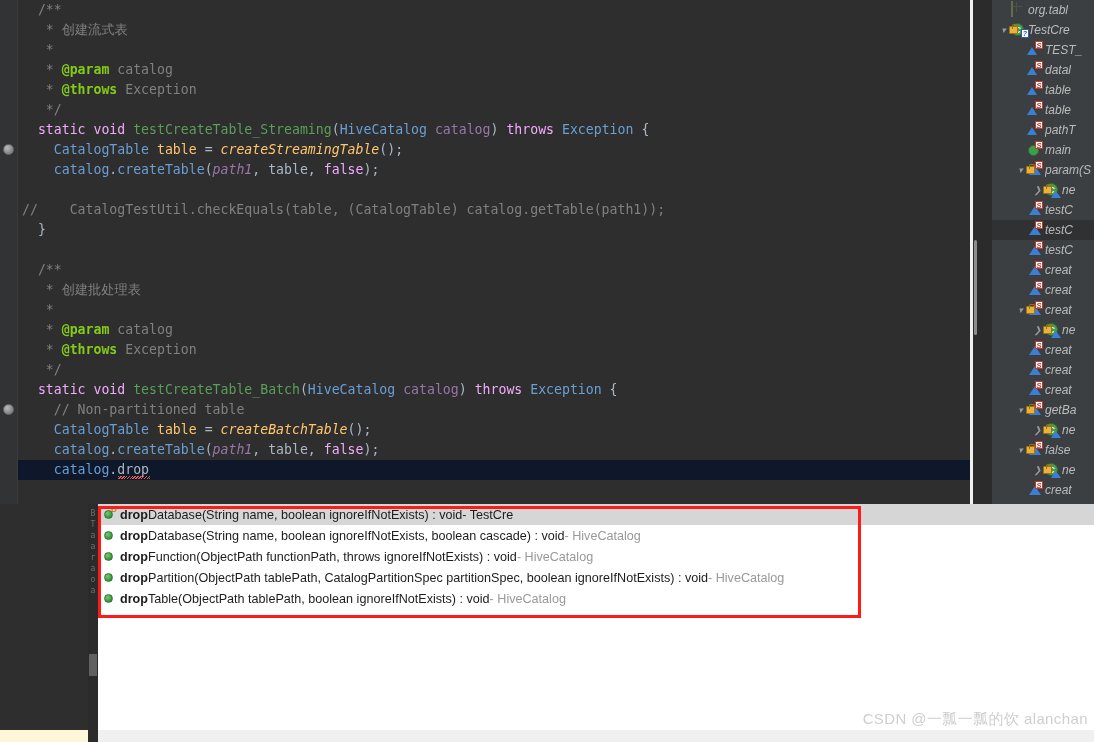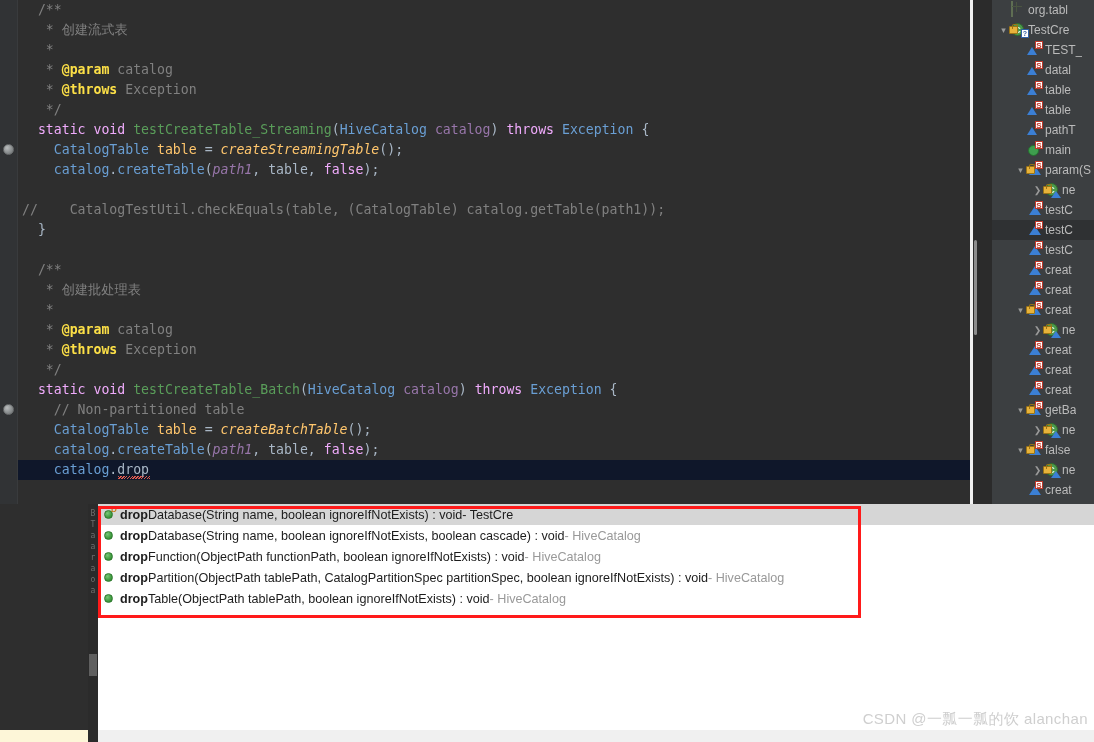--- a/index.html
+++ b/index.html
@@ -29,21 +29,21 @@
   }
   .code {
     position: absolute; left: 18px; top: 0; right: 0; bottom: 0;
     font-family: "DejaVu Sans Mono", "Liberation Mono", monospace;
     font-size: 13.2px; line-height: 20px;
     white-space: pre; color: #a9b7c6;
   }
   .ln { height: 20px; padding-left: 4px; position: relative; }
   .ln.cur { background: #0f172a; }
   .cmt  { color: #808080; }
-  .cmtb { color: #fde047; font-weight: bold; }
+  .cmtb { color: #84cc16; font-weight: bold; }
   .kw   { color: #f0abfc; }
   .mth  { color: #ffc66d; }
   .mthg { color: #5a9e5a; }
   .typ  { color: #6a9fd4; }
   .fld  { color: #9876aa; }
   .ital { font-style: italic; }
   .plain{ color: #a9b7c6; }
   .sq {
     position: absolute; bottom: 1px; height: 3px;
     background-image: repeating-linear-gradient(135deg,#e05a4f 0 1px,transparent 1px 2px);
@@ -60,21 +60,21 @@
   }
   .stripe-dark {
     position: absolute; left: 973px; top: 0; width: 19px; height: 504px;
     background: #2b2b2b;
   }
 
   
   .tree {
     position: absolute; left: 992px; top: 0; width: 102px; height: 504px;
     background: #3c3f41; overflow: hidden;
-    font-family: "Liberation Sans", sans-serif; font-size: 12px; color: #bbbbbb;
+    font-family: "Liberation Sans", sans-serif; font-size: 12px; color: #bbbbbb; font-style: italic;
   }
   .trow {
     position: relative; height: 20px; white-space: nowrap; overflow: hidden;
     display: flex; align-items: center;
   }
   .trow.sel { background: #2f3133; }
   .tw { display: inline-block; }
   .chev {
     width: 11px; height: 20px; color: #9a9a9a; font-size: 9px;
     display: inline-flex; align-items: center; justify-content: center;
@@ -473,21 +473,21 @@
       </div>
       <div class="popup-row">
         <span class="dot"></span>
         <span class="sig-b">drop</span>
         <span class="sig-rest">Database(String name, boolean ignoreIfNotExists, boolean cascade) : void</span>
         <span class="owner"> - HiveCatalog</span>
       </div>
       <div class="popup-row">
         <span class="dot"></span>
         <span class="sig-b">drop</span>
-        <span class="sig-rest">Function(ObjectPath functionPath, boolean ignoreIfNotExists) : void</span>
+        <span class="sig-rest">Function(ObjectPath functionPath, throws ignoreIfNotExists) : void</span>
         <span class="owner"> - HiveCatalog</span>
       </div>
       <div class="popup-row">
         <span class="dot"></span>
         <span class="sig-b">drop</span>
         <span class="sig-rest">Partition(ObjectPath tablePath, CatalogPartitionSpec partitionSpec, boolean ignoreIfNotExists) : void</span>
         <span class="owner"> - HiveCatalog</span>
       </div>
       <div class="popup-row">
         <span class="dot"></span>

